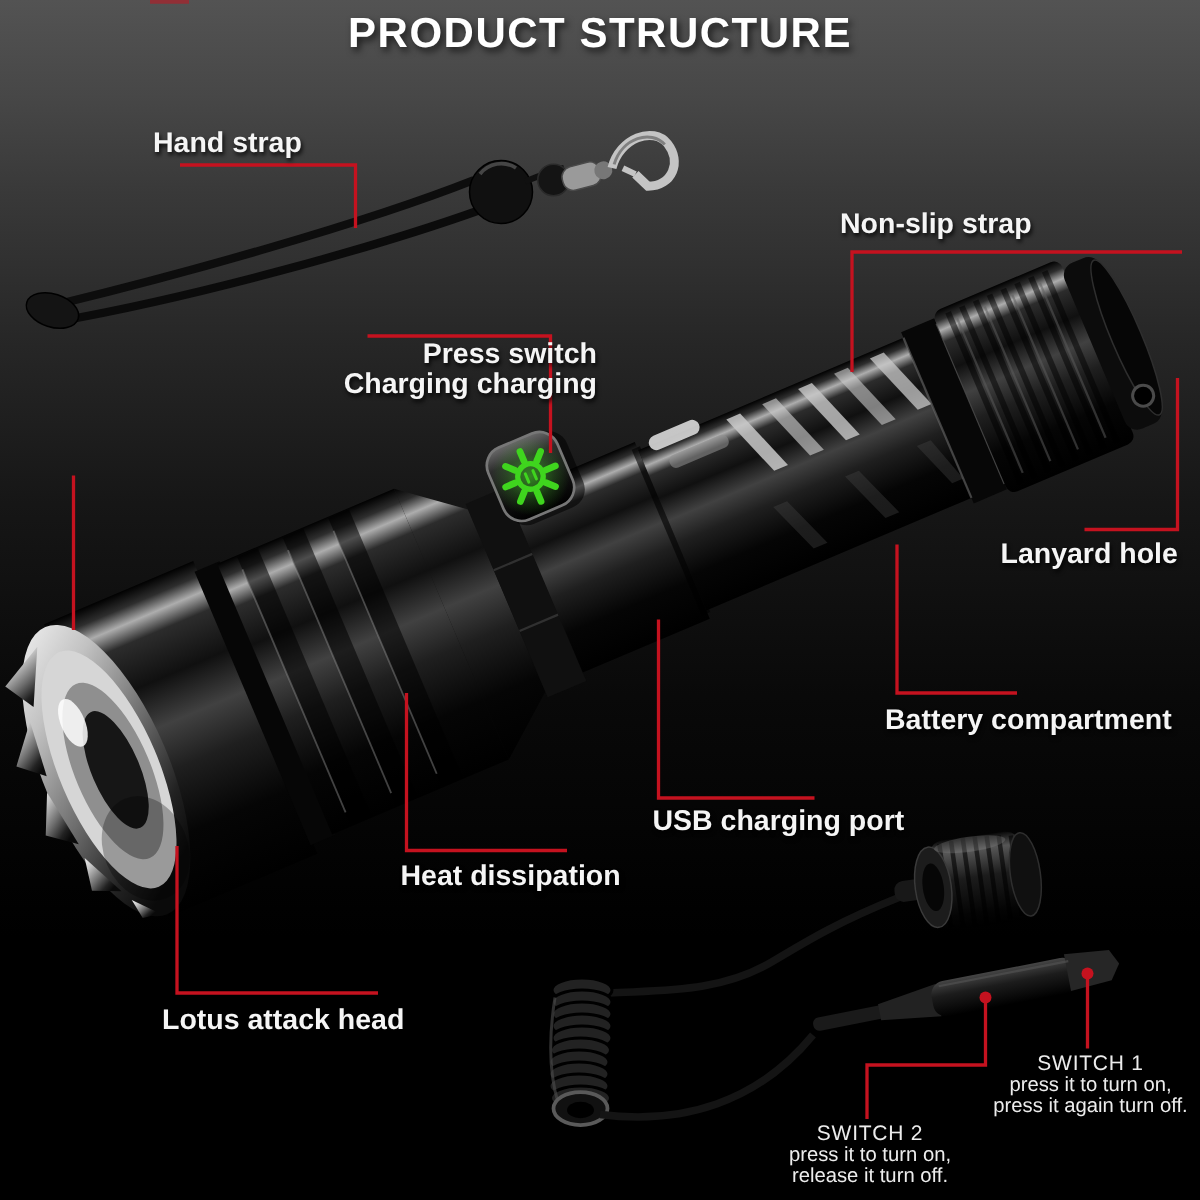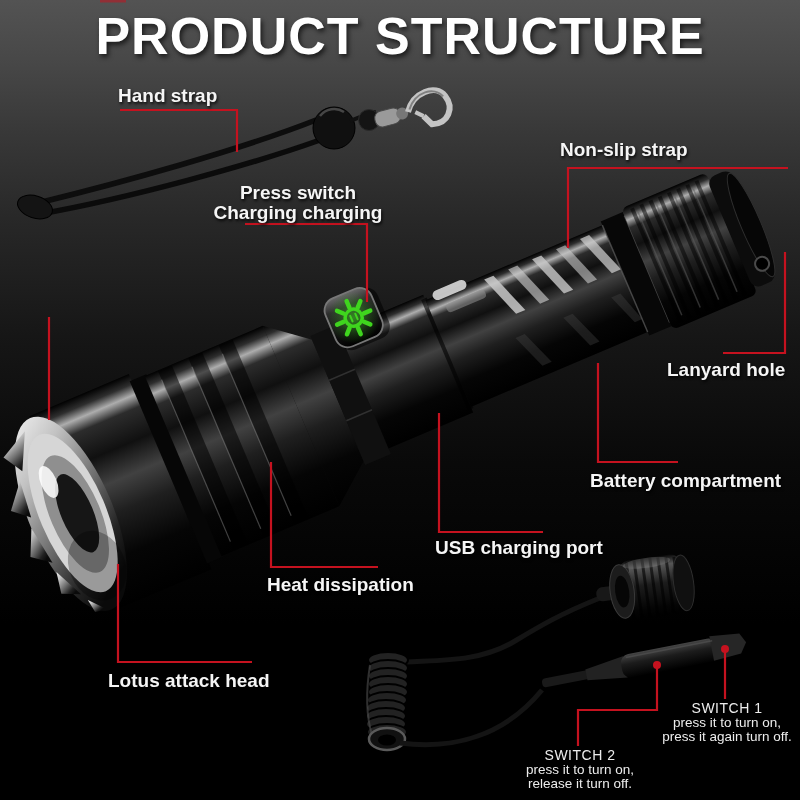--- a/index.html
+++ b/index.html
@@ -5,31 +5,31 @@
   html,body{margin:0;padding:0;}
   body{
     width:800px;height:800px;position:relative;overflow:hidden;
     font-family:"Liberation Sans",sans-serif;
     background:linear-gradient(180deg,
       var(--background-top,#535353) 0%, #474747 8%, #393939 16%,
       #272727 28%, #161616 42%, #090909 58%, var(--background-bottom,#000) 78%);
   }
   .title{
     position:absolute;top:6px;left:0;width:100%;text-align:center;
-    font-size:52px;font-weight:bold;letter-spacing:1px;
+    font-size:28px;font-weight:bold;letter-spacing:1px;
     color:var(--title-white,#fff);
     text-shadow:2px 3px 5px rgba(0,0,0,.65);
     white-space:nowrap;
   }
   .label{
     position:absolute;color:var(--label-white,#f5f5f5);
     font-weight:bold;font-size:19px;line-height:20px;white-space:nowrap;
     text-shadow:1px 2px 3px rgba(0,0,0,.85);
   }
-  .center{text-align:center;}
+  .center{text-align:right;margin-top:44px;}
   .switch-note{
     position:absolute;color:#ececec;font-size:13.5px;line-height:14.5px;
     text-align:center;white-space:nowrap;text-shadow:1px 1px 2px #000;
   }
   .switch-note .sw-title{font-size:14px;letter-spacing:.5px;}
   svg.stage{position:absolute;left:0;top:0;}
   .leader path{stroke:var(--leader-red,#c5121f);stroke-width:2.2;fill:none;}
   .leader circle{fill:var(--leader-red,#c5121f);}
   .artifact{fill:var(--leader-red,#c5121f);opacity:.55;}
   .ind-stroke{stroke:var(--indicator-green,#3fd51e);fill:none;}
@@ -290,21 +290,21 @@
     <path d="M118,564 V662 H252"></path>
     <path d="M725,652 V699"></path>
     <path d="M657,668 V710 H578 V746"></path>
     <circle cx="725" cy="649" r="4"></circle>
     <circle cx="657" cy="665" r="4"></circle>
   </g>
 </svg>
 
 <div class="title">PRODUCT STRUCTURE</div>
 
-<div class="label" style="left:118px;top:86px;text-align:center;">Hand strap</div>
+<div class="label" style="left:102px;top:86px;text-align:center;">Hand strap</div>
 
 <div class="label center" style="left:198px;top:183px;width:200px;">
   <div>Press switch</div>
   <div>Charging charging</div>
 </div>
 
 <div class="label" style="left:560px;top:140px;">Non-slip strap</div>
 
 
 <div class="label" style="left:667px;top:360px;">Lanyard hole</div>

